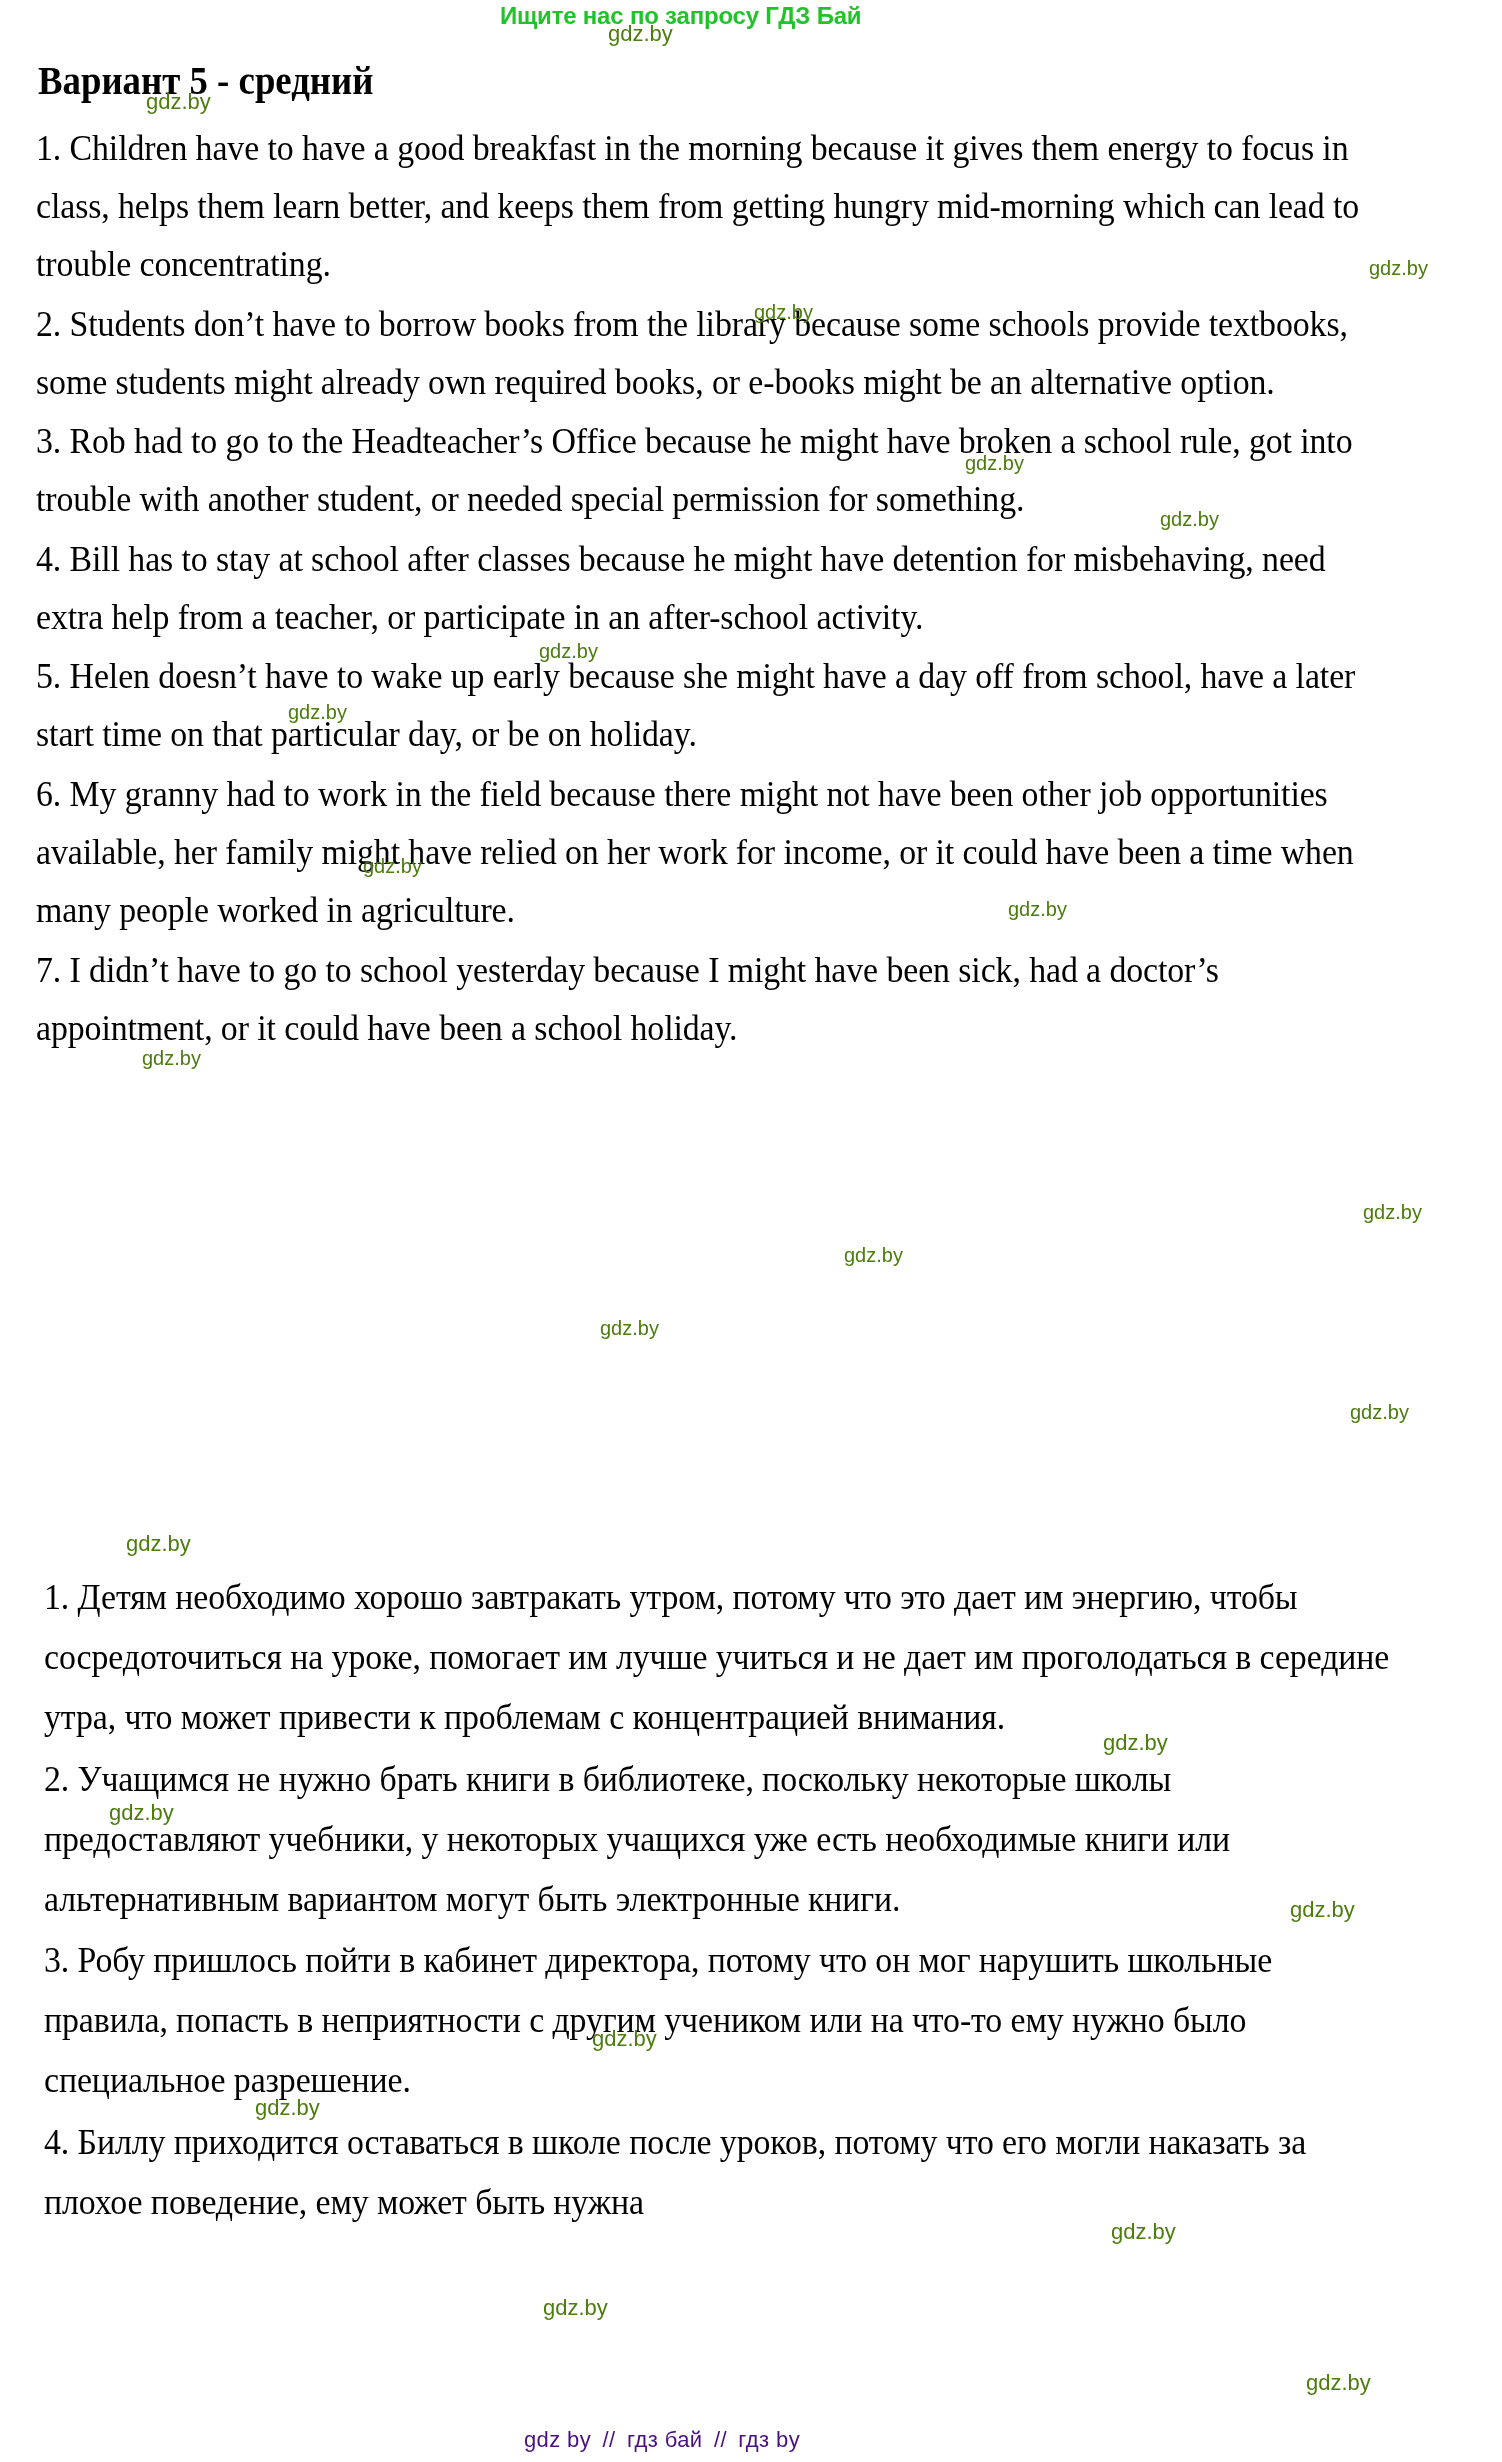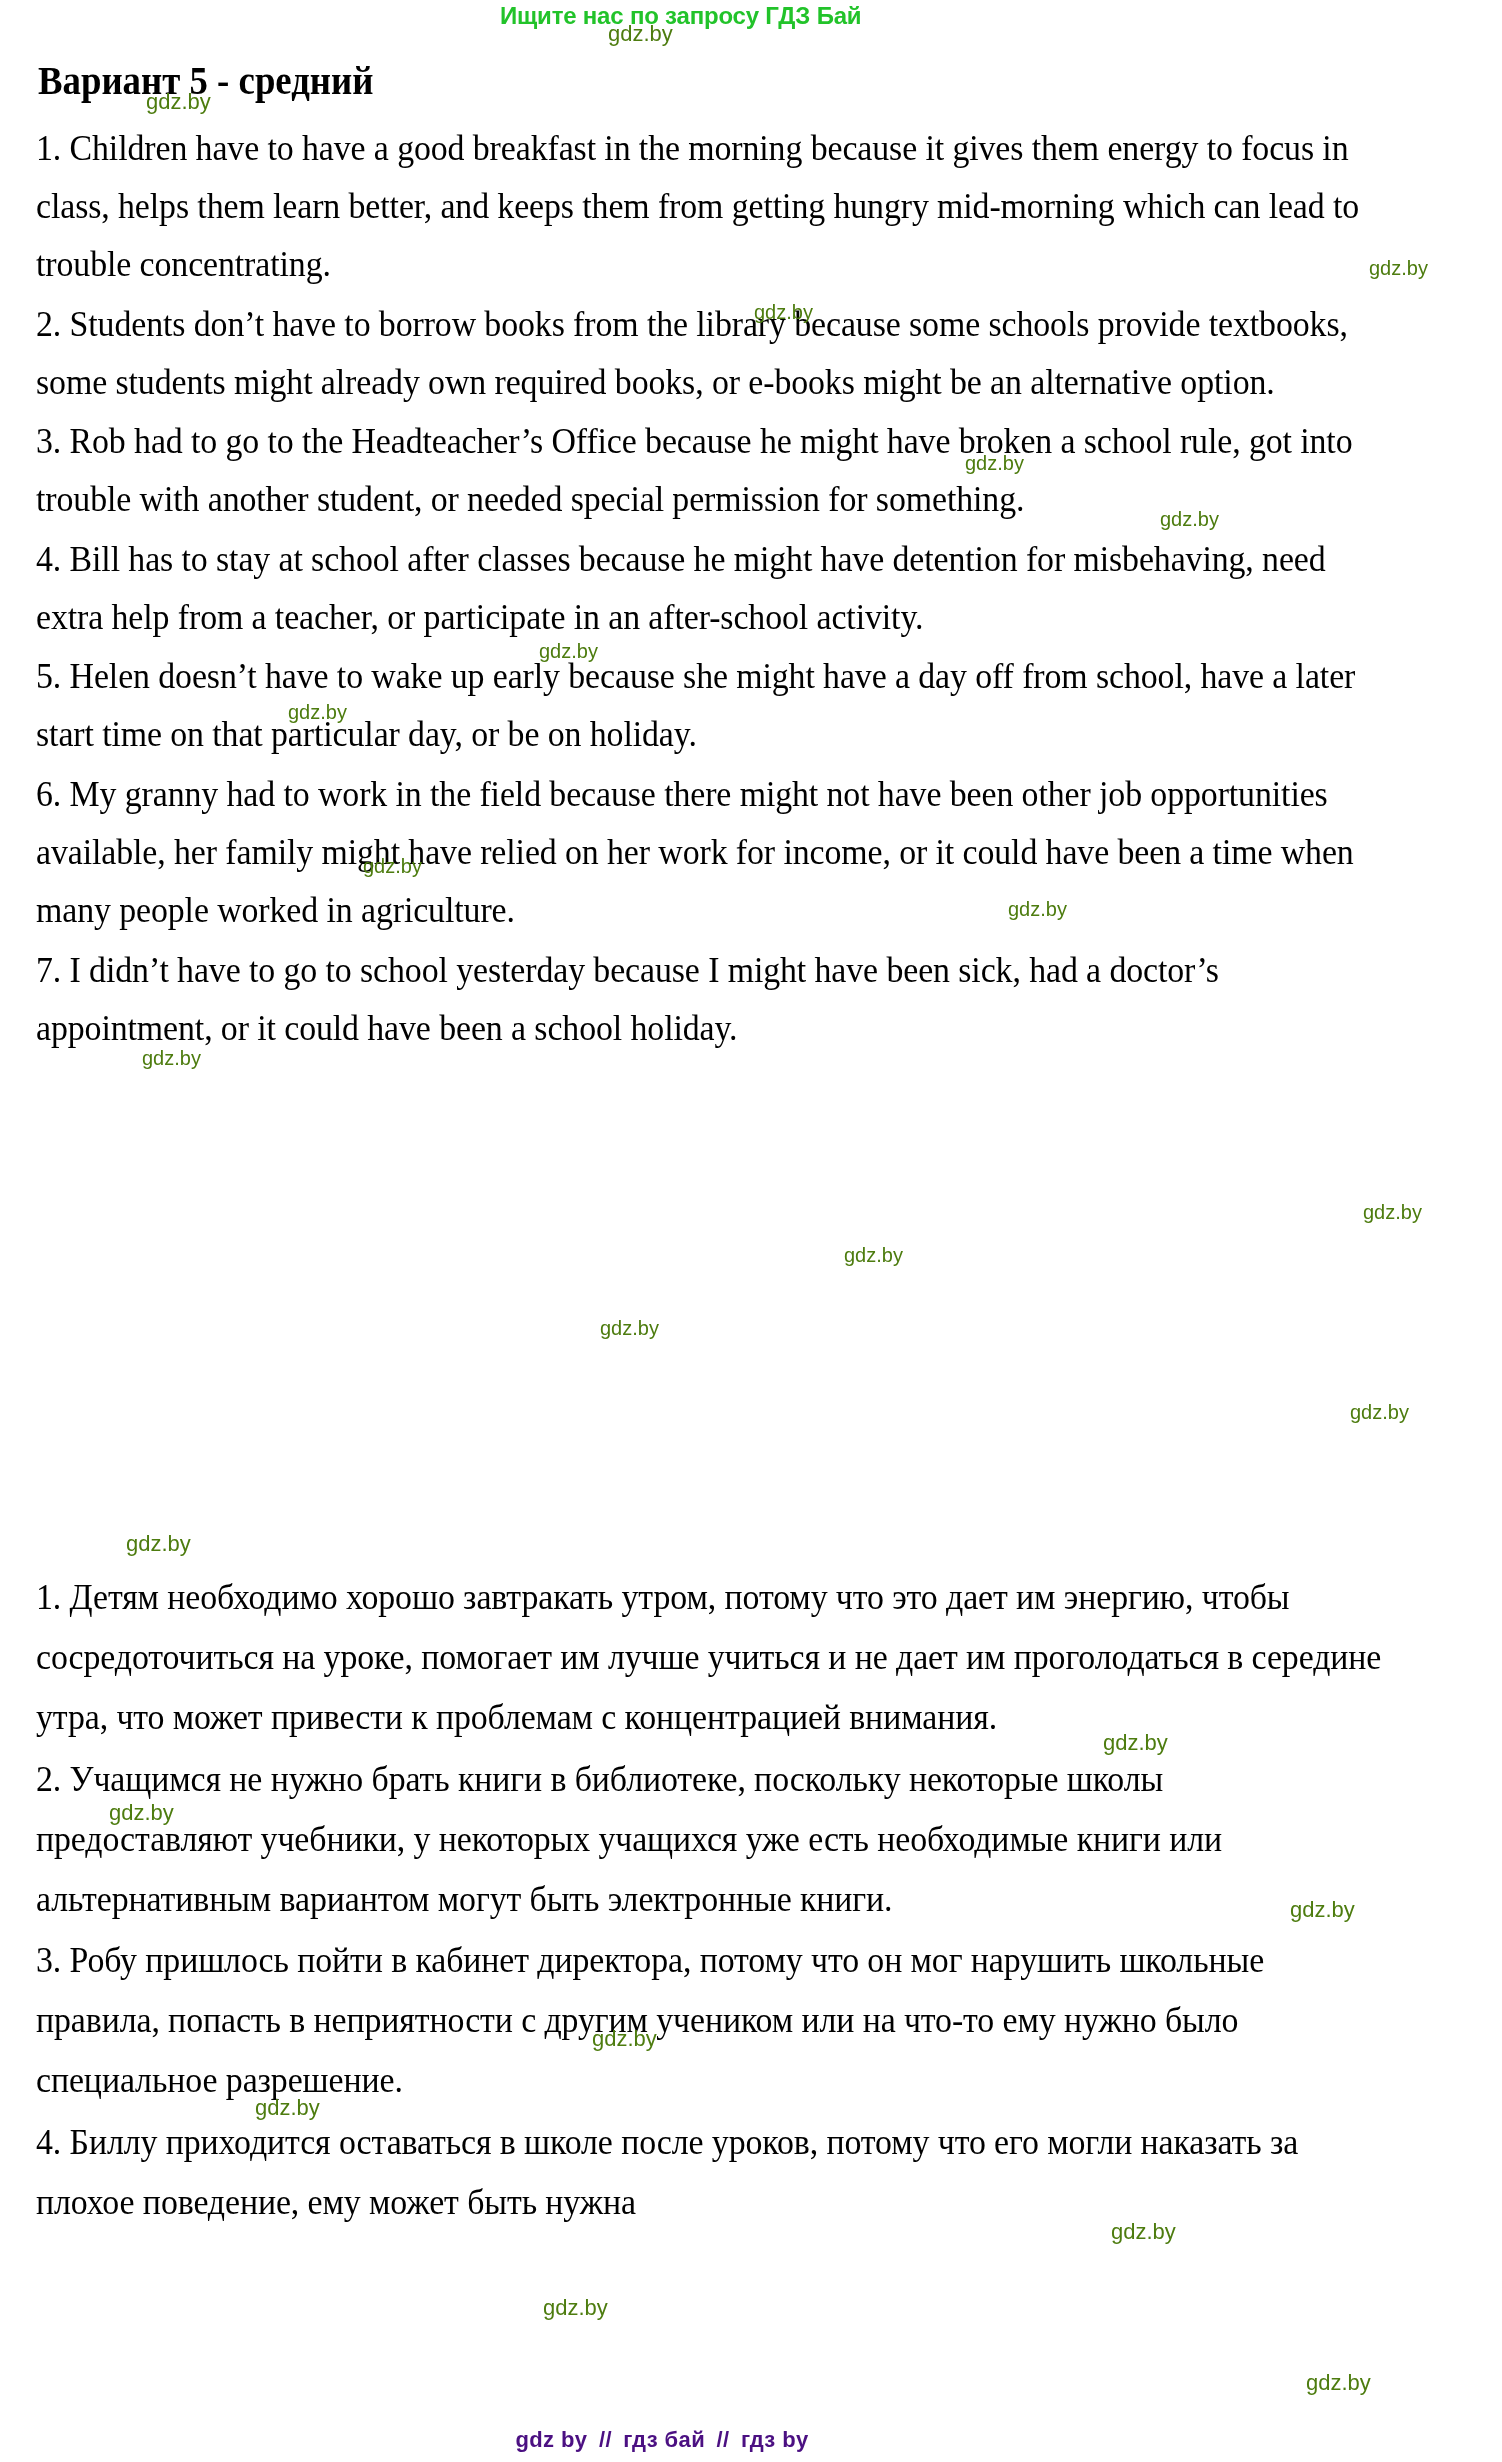--- a/index.html
+++ b/index.html
@@ -67,21 +67,21 @@
 
   
   .answers-en {
     position: absolute;
     left: 36px;
     top: 119px;
     width: 1434px;
   }
   .answers-ru {
     position: absolute;
-    left: 36px;
+    left: 44px;
     top: 1567px;
     width: 1434px;
   }
   .answer-item {
     font-family: "Liberation Serif", "DejaVu Serif", serif;
     font-size: 36px;
     line-height: 58px;
     text-align: left;
     margin: 0 0 1.6px 0;
     transform: scaleX(0.94);
@@ -95,21 +95,21 @@
 
   
   .footer-links {
     position: absolute;
     left: 0;
     top: 2427px;
     width: 1324px;
     text-align: center;
     font-family: "Liberation Sans", "DejaVu Sans", sans-serif;
     font-size: 22px;
-    font-weight: 700;
+    font-weight: 400;
     color: #4b1082;
     letter-spacing: 0.4px;
   }
   .footer-links .sep { padding: 0 4.9px; }
 </style>
 </head>
 <body>
 
 <div class="page">
 

